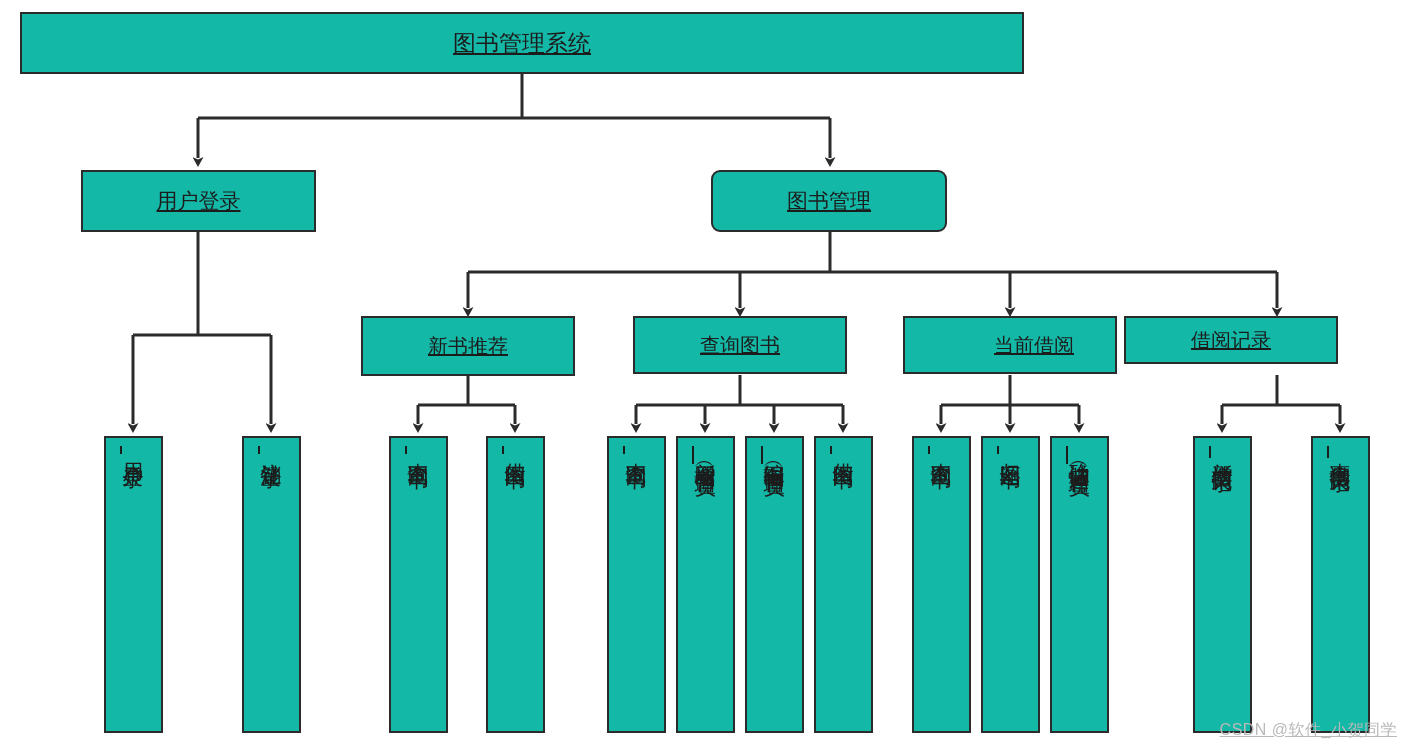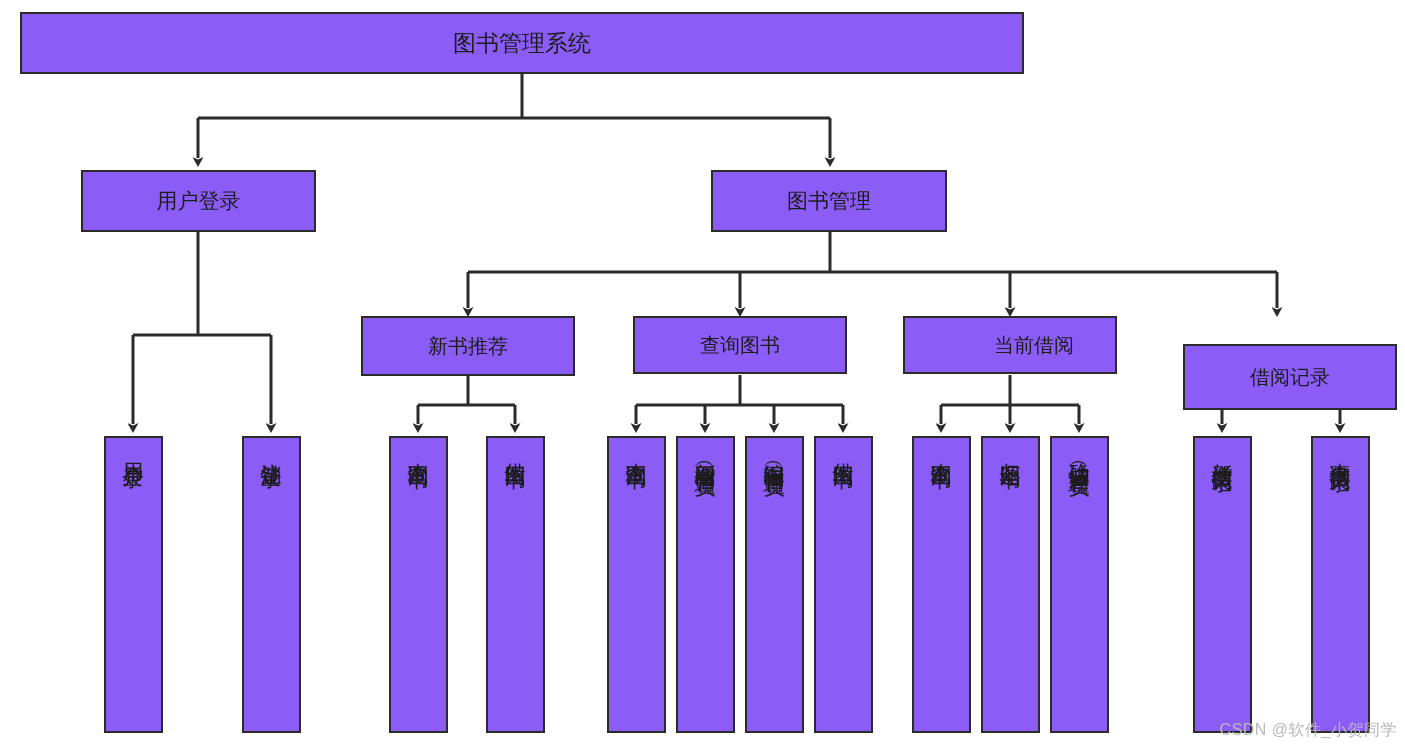--- a/index.html
+++ b/index.html
@@ -22,25 +22,26 @@
     left: 0;
     top: 0;
     width: 1405px;
     height: 747px;
     pointer-events: none;
   }
   .node {
     position: absolute;
     box-sizing: border-box;
     border: 2px solid #2b2b2b;
-    background: #8b5cf6;
+    background: #14b8a6;
     display: flex;
     align-items: center;
     justify-content: center;
     color: #1c1c1c;
+    text-decoration: underline;
   }
   .node .label {
     display: block;
     text-align: center;
     line-height: 1.15;
   }
   .node-root .label {
     font-size: 23px;
   }
   .node-l1 .label {
@@ -65,20 +66,21 @@
   }
   .watermark {
     position: absolute;
     right: 8px;
     bottom: 6px;
     font-size: 16px;
     color: #b9b9b9;
     letter-spacing: 0.5px;
     white-space: nowrap;
     user-select: none;
+    text-decoration: underline;
   }
 </style>
 </head>
 <body>
 
 <div id="canvas">
 
   <svg class="connectors" viewBox="0 0 1405 747" xmlns="http://www.w3.org/2000/svg">
     <defs>
       <marker id="arrow" markerWidth="10" markerHeight="11" refX="1" refY="5.5" orient="auto" markerUnits="userSpaceOnUse">
@@ -130,34 +132,34 @@
     </g>
   </svg>
 
   <div class="node node-root" style="left:20px; top:12px; width:1004px; height:62px;">
     <span class="label">图书管理系统</span>
   </div>
 
   <div class="node node-l1" style="left:81px; top:170px; width:235px; height:62px;">
     <span class="label">用户登录</span>
   </div>
-  <div class="node node-l1" style="left:711px; top:170px; width:236px; height:62px;">
+  <div class="node node-l1" style="left:711px; top:170px; width:236px; height:62px;border-radius:9px;">
     <span class="label">图书管理</span>
   </div>
 
   <div class="node node-l2" style="left:361px; top:316px; width:214px; height:60px;">
     <span class="label">新书推荐</span>
   </div>
   <div class="node node-l2" style="left:633px; top:316px; width:214px; height:58px;">
     <span class="label">查询图书</span>
   </div>
   <div class="node node-l2" style="left:903px; top:316px; width:214px; height:58px;padding-left:48px;">
     <span class="label">当前借阅</span>
   </div>
-  <div class="node node-l2" style="left:1183px; top:316px; width:214px; height:66px;margin-top:28px;">
+  <div class="node node-l2" style="left:1124px; top:316px; width:214px; height:48px;">
     <span class="label">借阅记录</span>
   </div>
 
   <div class="node node-leaf" style="left:104px; top:436px; width:59px; height:297px;">
     <span class="label">用户登录</span>
   </div>
   <div class="node node-leaf" style="left:242px; top:436px; width:59px; height:297px;">
     <span class="label">注销登录</span>
   </div>
 

